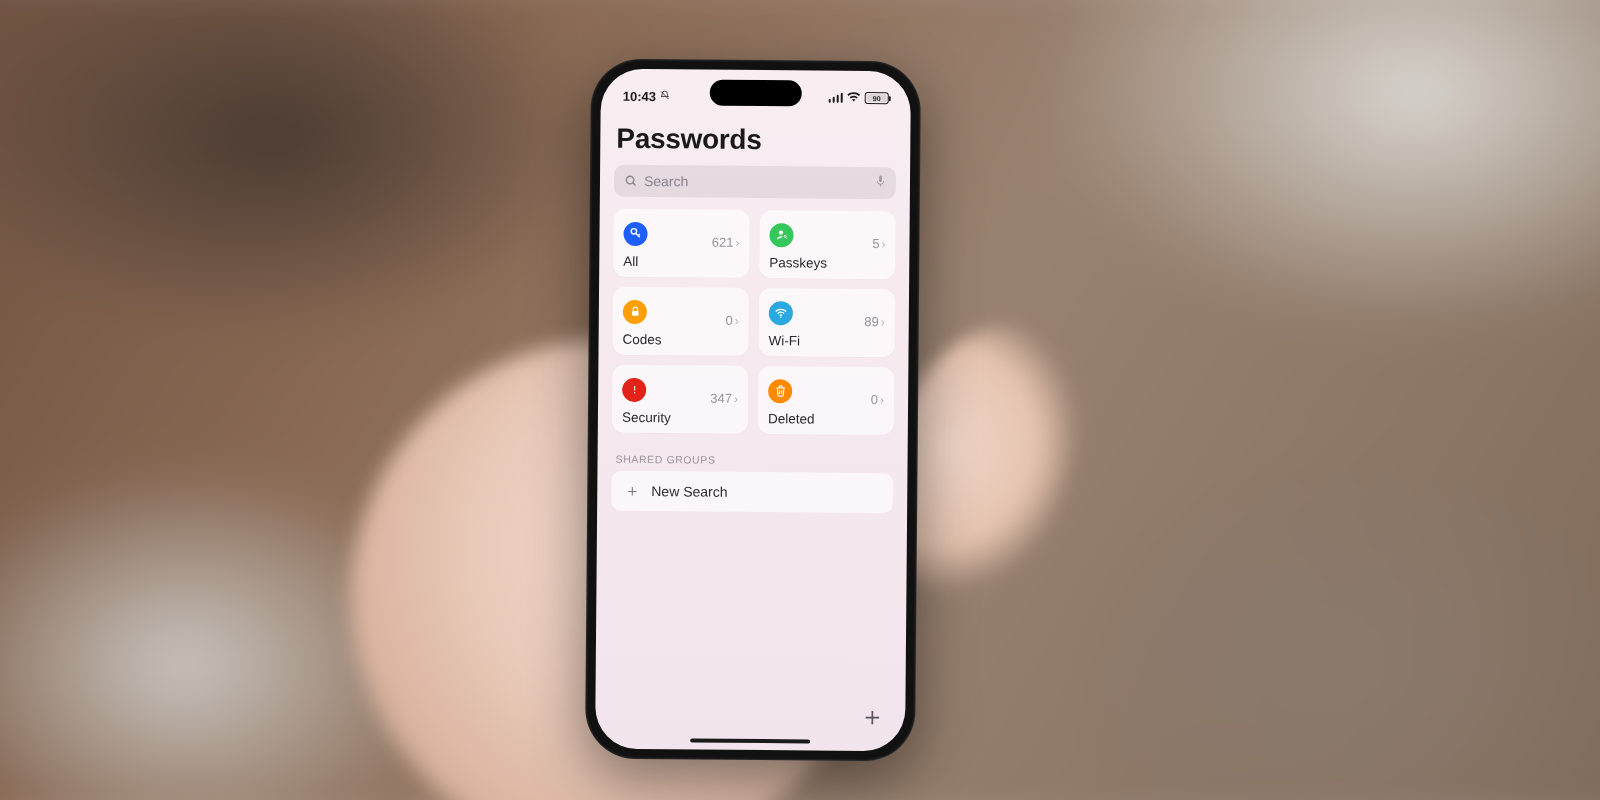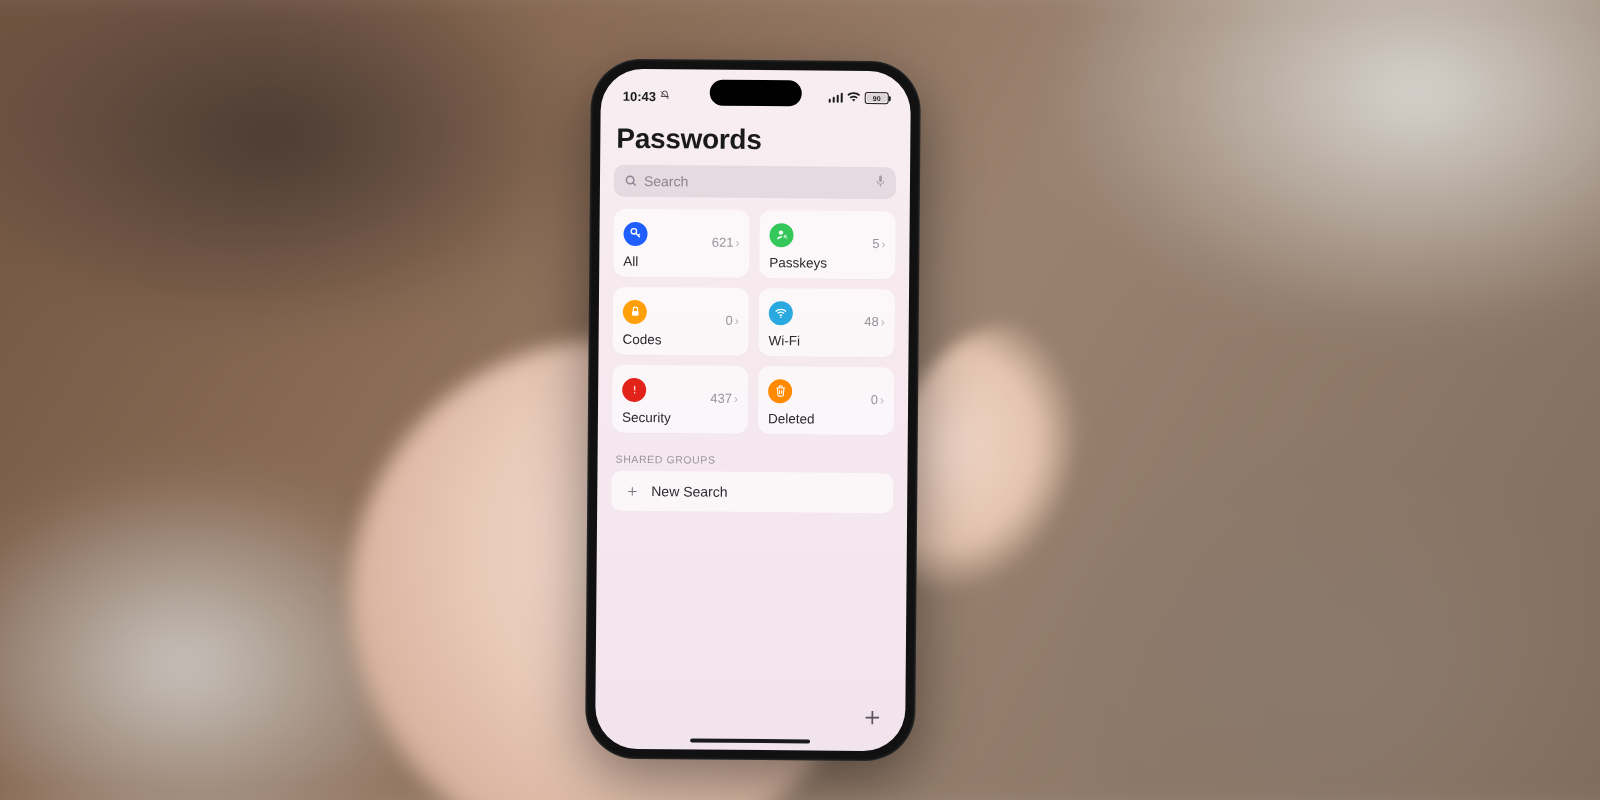--- a/index.html
+++ b/index.html
@@ -285,37 +285,37 @@
           <div class="row1">
             <span class="ticon ic-wifi">
               <svg width="14" height="14" viewBox="0 0 24 24" fill="none" stroke="#fff" stroke-width="2.2">
                   <path d="M3 9c5-5 13-5 18 0"></path>
                   <path d="M6.5 12.5c3-3 8-3 11 0"></path>
                   <path d="M10 16c1.2-1.2 2.8-1.2 4 0"></path>
                   <circle cx="12" cy="19" r="1.3" fill="#fff" stroke="none"></circle>
                 </svg>
             </span>
             <span class="count">
-                <span>48</span>
+                <span>89</span>
                 <span class="chev">›</span>
               </span>
           </div>
           <span class="label">Wi-Fi</span>
         </div>
 
         <div class="tile">
           <div class="row1">
             <span class="ticon ic-security">
               <svg width="13" height="13" viewBox="0 0 24 24" fill="#fff">
                   <rect x="11" y="5" width="2" height="9" rx="1"></rect>
                   <circle cx="12" cy="18" r="1.4"></circle>
                 </svg>
             </span>
             <span class="count">
-                <span>437</span>
+                <span>347</span>
                 <span class="chev">›</span>
               </span>
           </div>
           <span class="label">Security</span>
         </div>
 
         <div class="tile">
           <div class="row1">
             <span class="ticon ic-deleted">
               <svg width="13" height="13" viewBox="0 0 24 24" fill="none" stroke="#fff" stroke-width="2">

